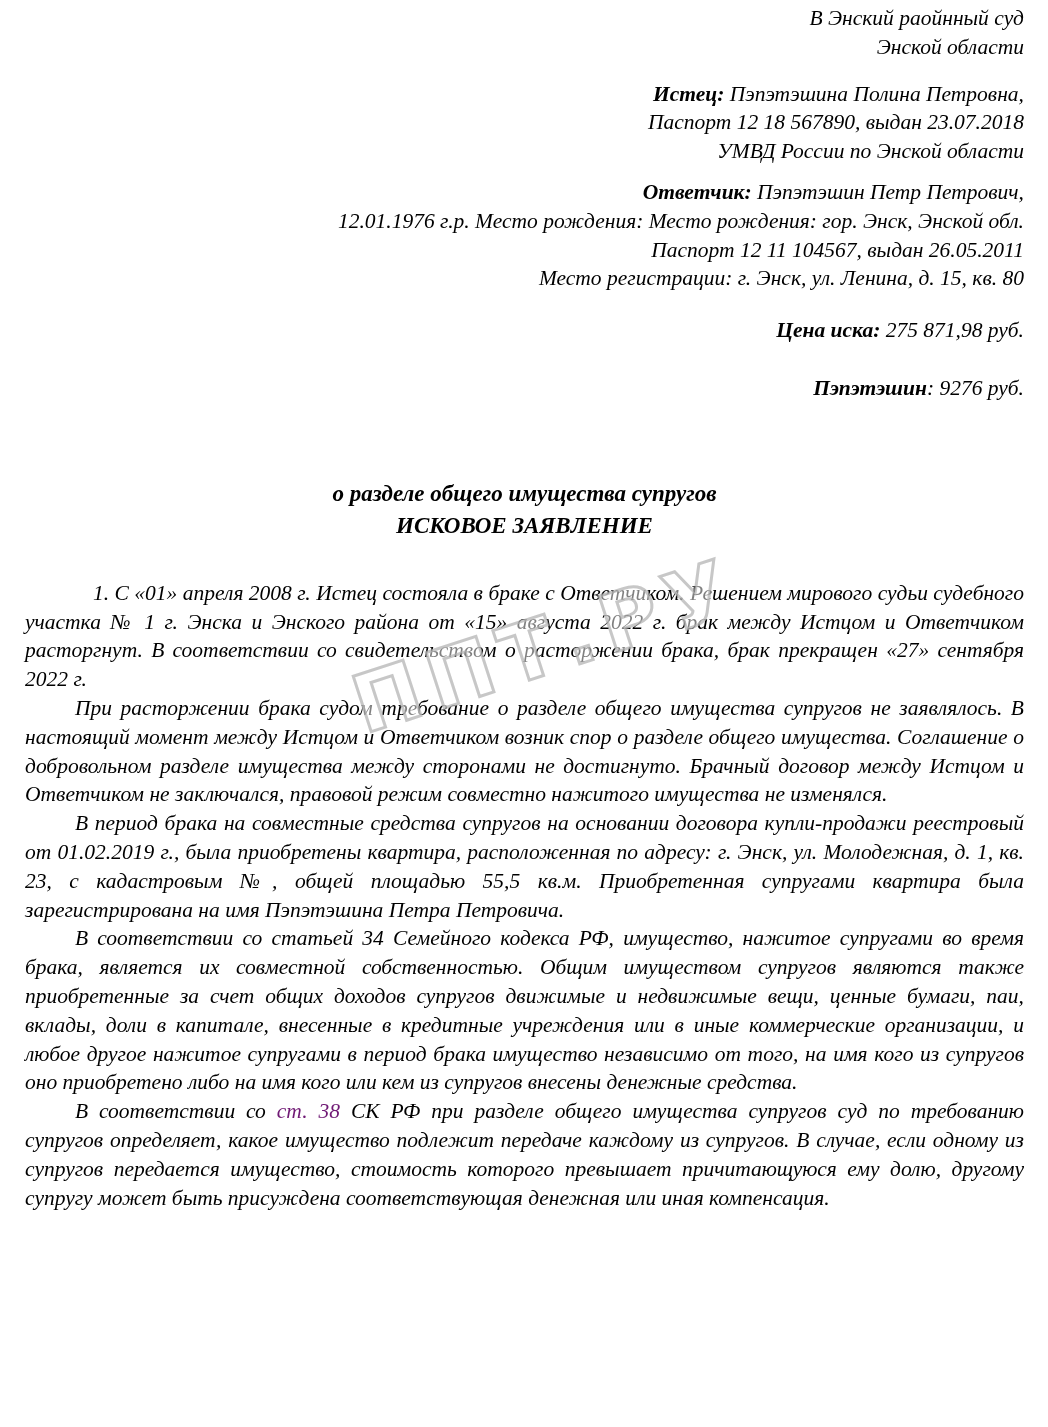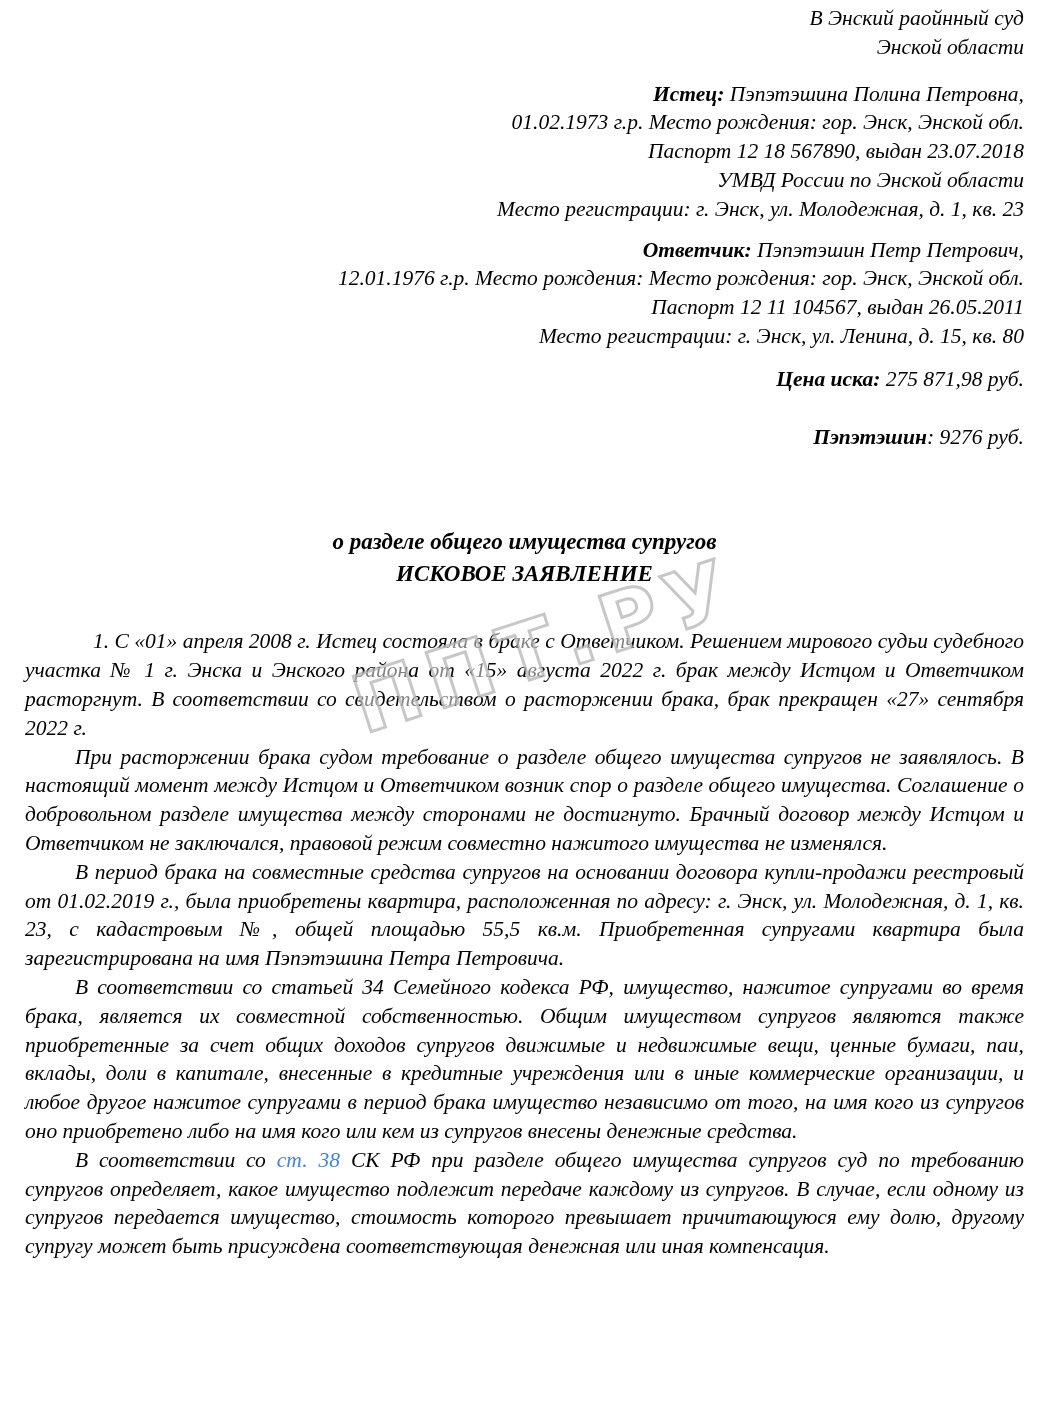--- a/index.html
+++ b/index.html
@@ -12,38 +12,38 @@
     color: #000000;
     font-family: "Liberation Serif", "DejaVu Serif", serif;
     font-size: 21.5px;
     line-height: 28.8px;
     overflow: hidden;
   }
   .content { position: relative; z-index: 1; padding: 4px 24px 0 25px; font-style: italic; }
   .right { text-align: right; }
   .plaintiff-block { margin-top: 18px; }
   .defendant-block { margin-top: 12px; }
-  .price-line { margin-top: 14px; }
+  .price-line { margin-top: 23px; }
   .fee-line { margin-top: 29px; }
   b { font-weight: bold; }
   .doc-title {
     margin-top: 75px;
     text-align: center;
     font-weight: bold;
     font-size: 23px;
     line-height: 32px;
   }
   .body-text { margin-top: 37px; }
   .body-text p {
     margin: 0;
     text-align: justify;
     text-indent: 50px;
   }
   .body-text p.numbered { text-indent: 68px; }
-  a.link { color: #3b82f6; text-decoration: none; cursor: pointer; }
+  a.link { color: #701a75; text-decoration: none; cursor: pointer; }
   .watermark {
     position: absolute;
     left: 370px;
     top: 660px;
     z-index: 2;
     font-family: "DejaVu Sans", sans-serif;
     font-weight: bold;
     font-size: 80px;
     line-height: 1.15;
     letter-spacing: 10px;
@@ -64,24 +64,22 @@
 
   <div class="content">
 
     <div class="right court-block">
       <div>В Энский раойнный суд</div>
       <div>Энской области</div>
     </div>
 
     <div class="right plaintiff-block">
       <div><b>Истец:</b> <span>Пэпэтэшина Полина Петровна,</span></div>
-      <div>01.02.1973 г.р. Место рождения: гор. Энск, Энской обл.</div>
       <div>Паспорт 12 18 567890, выдан 23.07.2018</div>
       <div>УМВД России по Энской области</div>
-      <div>Место регистрации: г. Энск, ул. Молодежная, д. 1, кв. 23</div>
     </div>
 
     <div class="right defendant-block">
       <div><b>Ответчик:</b> <span>Пэпэтэшин Петр Петрович,</span></div>
       <div>12.01.1976 г.р. Место рождения: Место рождения: гор. Энск, Энской обл.</div>
       <div>Паспорт 12 11 104567, выдан 26.05.2011</div>
       <div>Место регистрации: г. Энск, ул. Ленина, д. 15, кв. 80</div>
     </div>
 
     <div class="right price-line"><b>Цена иска:</b> <span>275 871,98 руб.</span></div>

